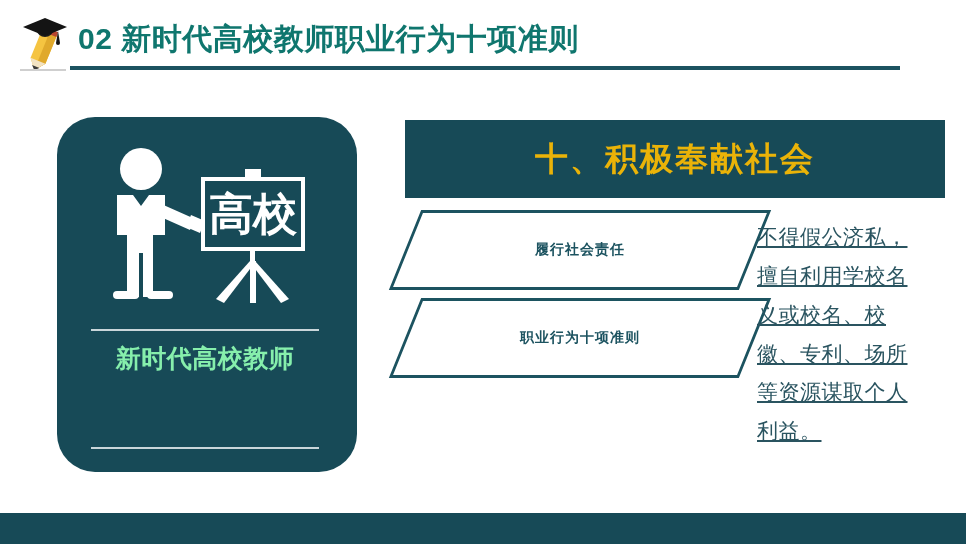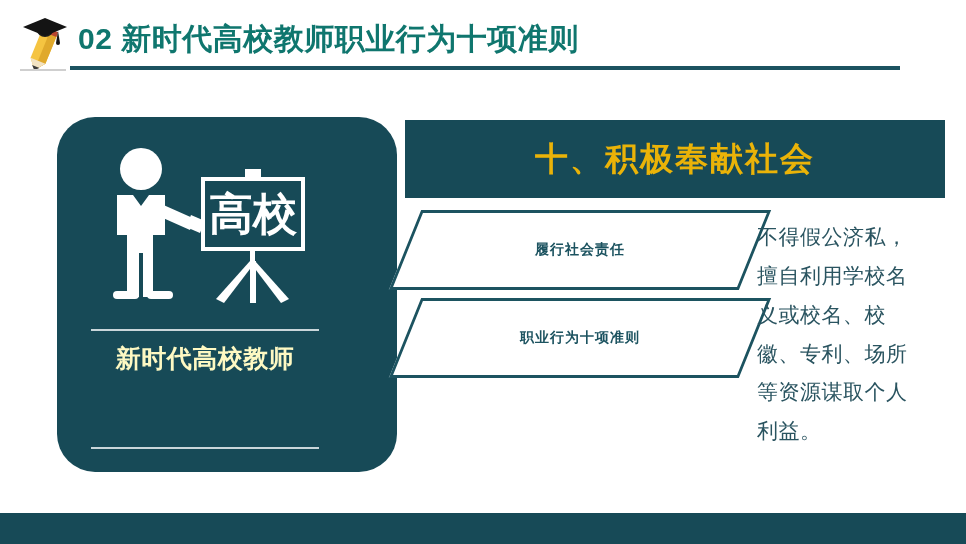--- a/index.html
+++ b/index.html
@@ -39,21 +39,21 @@
     position: absolute;
     left: 70px; top: 66px;
     width: 830px; height: 4px;
     background: #1c5360;
   }
 
   
   .left-card {
     position: absolute;
     left: 57px; top: 117px;
-    width: 340px; height: 355px;
+    width: 300px; height: 355px;
     background: #174a57;
     border-radius: 38px;
   }
   .teacher-icon {
     position: absolute;
     left: 38px; top: 26px;
     width: 220px; height: 162px;
   }
   .card-rule {
     position: absolute;
@@ -61,21 +61,21 @@
     width: 228px; height: 2px;
     background: #c9d6da;
   }
   .card-rule.top { top: 212px; }
   .card-rule.bottom { top: 330px; }
   .card-caption {
     position: absolute;
     left: 0; top: 225px;
     width: 296px;
     text-align: center;
-    color: #fef9c3;
+    color: #86efac;
     font-size: 25px;
     font-weight: bold;
     line-height: 1.28;
     letter-spacing: 0.5px;
   }
   .card-caption .line { display: block; }
 
   
   .section-band {
     position: absolute;
@@ -131,20 +131,21 @@
 
   
   .detail-text {
     position: absolute;
     left: 757px; top: 218px;
     width: 165px;
     color: #2a5460;
     font-size: 21px;
     line-height: 1.85;
     letter-spacing: 0.5px;
+    text-decoration: underline;
   }
 
   
   .bottom-bar {
     position: absolute;
     left: 0; top: 513px;
     width: 966px; height: 31px;
     background: #174a57;
   }
 </style>

